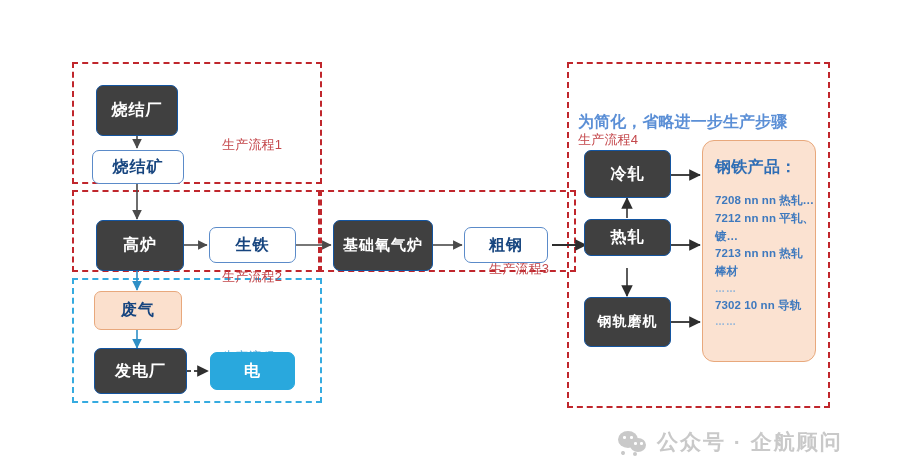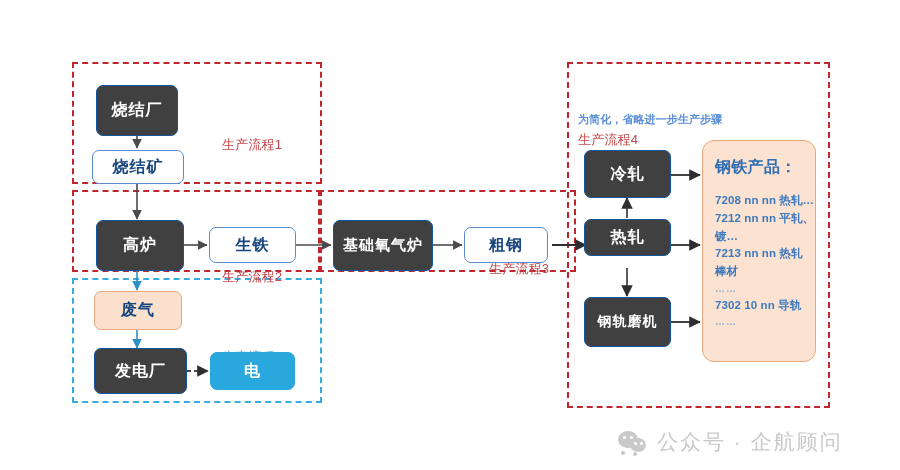--- a/index.html
+++ b/index.html
@@ -17,21 +17,21 @@
 
   .grp-label{
     position:absolute;font-size:13px;font-weight:400;white-space:nowrap;
     letter-spacing:.2px;
     margin-top:48px;
   }
   .grp-label.red{color:#C4474B;}
   .grp-label.cyan{color:#5FAEDC;}
 
   .grp-sub{
-    position:absolute;font-size:11px;color:#5B8FD6;white-space:nowrap;
+    position:absolute;font-size:16px;color:#5B8FD6;white-space:nowrap;
     font-weight:600;letter-spacing:.1px;
   }
 
   
   .node{
     position:absolute;box-sizing:border-box;display:flex;
     align-items:center;justify-content:center;text-align:center;
     border-radius:7px;font-size:16px;font-weight:700;letter-spacing:1px;
   }
   .node.blue{background:#404040;color:#ffffff;border:1px solid #1455A0;}
@@ -55,21 +55,21 @@
   }
   .product-line.dots{color:#8FB4DA;letter-spacing:1px;font-size:10px;}
 
   
   svg.wires{position:absolute;left:0;top:0;width:900px;height:470px;
     pointer-events:none;}
 
   
   .footer{
     position:absolute;display:flex;align-items:center;gap:9px;
-    color:#C9C9C9;font-size:21px;font-weight:400;letter-spacing:2px;
+    color:#C9C9C9;font-size:21px;font-weight:700;letter-spacing:2px;
     white-space:nowrap;
   }
   .wechat-mark{position:relative;width:30px;height:22px;flex:none;}
   .wechat-mark .b1,.wechat-mark .b2{
     position:absolute;background:#C9C9C9;border-radius:50%;
   }
   .wechat-mark .b1{left:0;top:0;width:20px;height:17px;}
   .wechat-mark .b2{left:12px;top:7px;width:16px;height:14px;}
   .wechat-mark .t1,.wechat-mark .t2{
     position:absolute;background:#C9C9C9;width:4px;height:4px;border-radius:50%;

